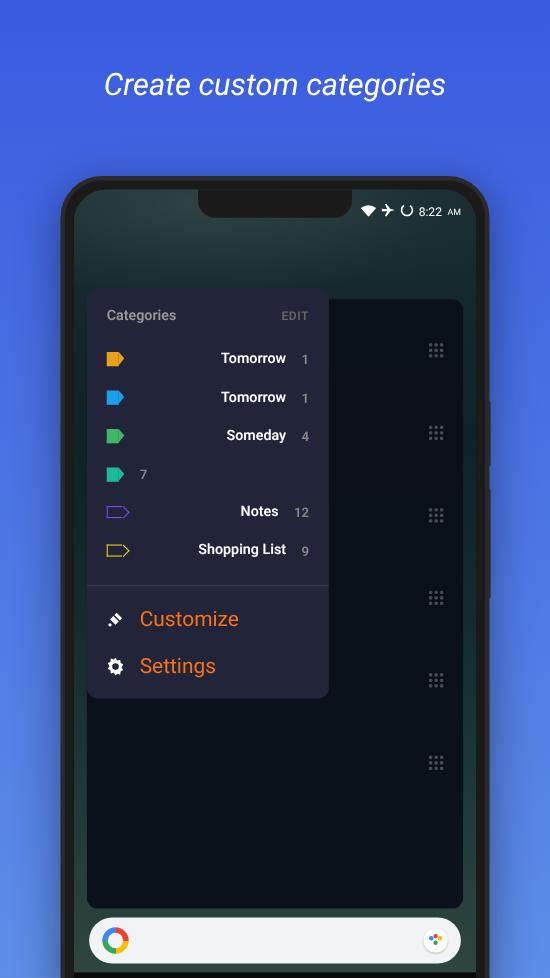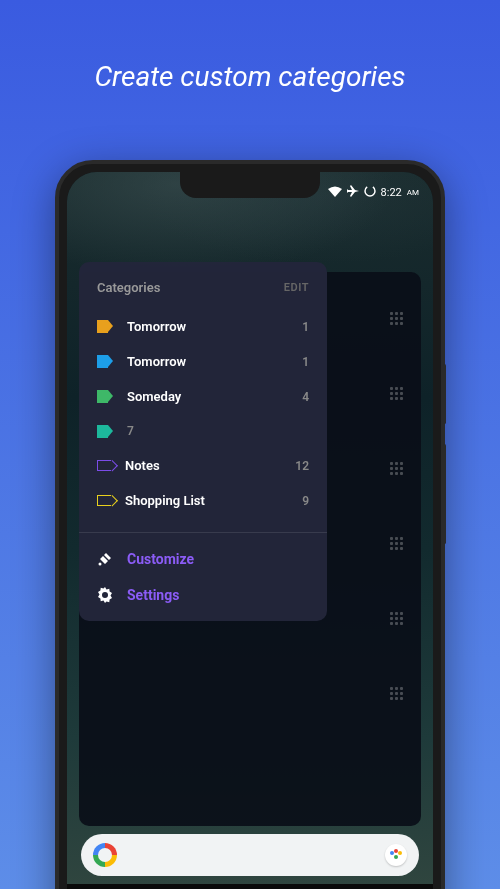--- a/index.html
+++ b/index.html
@@ -77,24 +77,25 @@
 .drag-handles {
   position: absolute;
   right: 18px; top: 40px;
   display: flex; flex-direction: column; gap: 62px;
 }
 .drag-handle { display: grid; grid-template-columns: repeat(3,3px); grid-template-rows: repeat(3,3px); gap: 2px; }
 .drag-handle span { background: rgba(255,255,255,0.25); border-radius: 1px; }
 .sidebar {
   position: absolute;
   top: 90px; left: 12px;
-  width: 248px;
+  width: 220px;
   background: rgba(35,38,58,0.98);
   border-radius: 10px;
   padding: 18px 0 8px;
+  text-align: right;
 }
 .sidebar-header {
   display: flex;
   justify-content: space-between;
   align-items: center;
   padding: 0 18px 14px;
 }
 .sidebar-title { color: #999; font-size: 13px; font-weight: 600; }
 .edit-link { color: #666; font-size: 11px; font-weight: 600; letter-spacing: 0.5px; }
 .cat-list { padding: 0 0 6px; }
@@ -140,21 +141,21 @@
   transform: rotate(45deg) translateY(2.5px);
 }
 .cat-label { flex: 1; color: #fff; font-size: 13px; font-weight: 600; }
 .cat-count { color: #888; font-size: 12px; font-weight: 600; }
 .divider { height: 1px; background: rgba(255,255,255,0.1); margin: 8px 0; }
 .action-item {
   display: flex; align-items: center;
   padding: 10px 18px; gap: 14px;
 }
 .action-icon { width: 16px; height: 16px; flex-shrink: 0; display: flex; align-items: center; justify-content: center; }
-.action-label { color: #8b5cf6; font-size: 14px; font-weight: 700; }
+.action-label { color: #f97316; font-size: 19px; font-weight: 400; }
 .search-pill {
   position: absolute;
   bottom: 50px; left: 14px; right: 14px;
   height: 42px;
   background: #f1f3f4;
   border-radius: 24px;
   display: flex;
   align-items: center;
   justify-content: space-between;
   padding: 0 12px;

